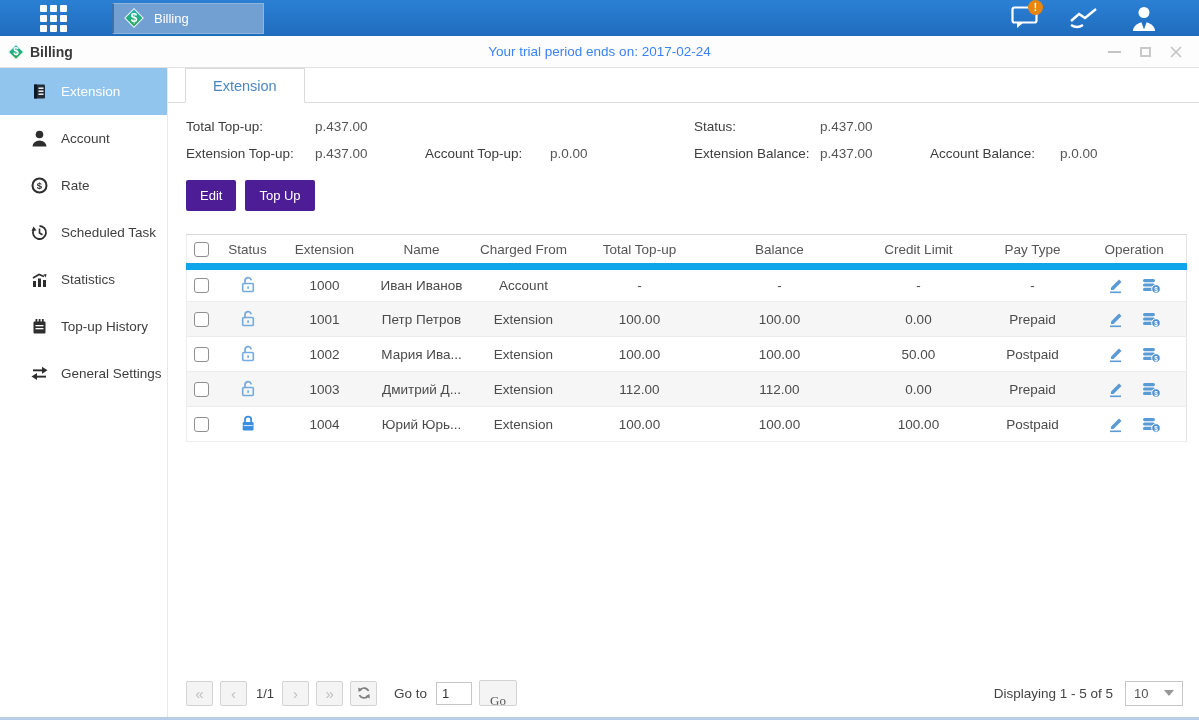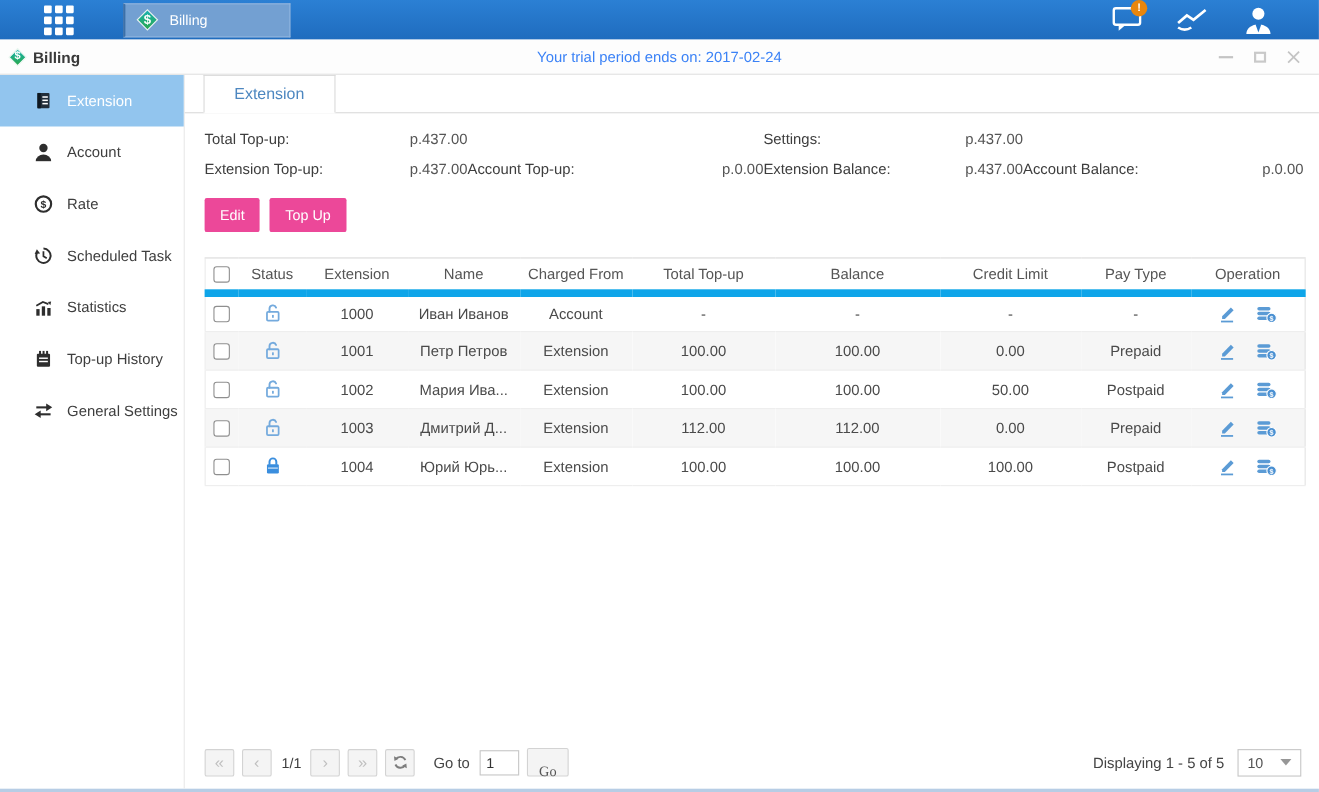--- a/index.html
+++ b/index.html
@@ -56,24 +56,24 @@
   .content { flex:1; display:flex; flex-direction:column; min-width:0; }
   .tabbar { height:35px; flex:0 0 35px; border-bottom:1px solid #dadada; padding-left:17px; }
   .tab { display:inline-block; height:35px; line-height:34px; padding:0 27px; background:#fff;
     border:1px solid #dadada; border-bottom:1px solid #fff; color:#4d87c0; font-size:14.5px;
     position:relative; top:0; cursor:pointer; }
 
   .summary { margin:16px 14px 0 18px; display:grid;
     grid-template-columns:129px 110px 125px 144px 126px 110px 130px 1fr;
     row-gap:12px; font-size:13.5px; align-items:center; }
   .s-label { font-weight:normal; color:#3d3d3d; }
-  .s-value { color:#555;text-align:right; }
+  .s-value { color:#555; }
 
   .actions { margin:19px 0 0 18px; display:flex; gap:9px; }
-  .btn-blue { background:#ec4899; color:#fff; border:none; border-radius:2px;
+  .btn-blue { background:#4c1d95; color:#fff; border:none; border-radius:2px;
     font-size:13px; padding:8px 14px; cursor:pointer; font-family:inherit; }
 
   table.grid { margin:23px 14px 0 18px; border-collapse:collapse; table-layout:fixed;
     width:calc(100% - 32px); border-left:1px solid #ececec; border-right:1px solid #e3e3e3; }
   table.grid th { border-top:1px solid #d9d9d9; border-bottom:7px solid #0ea5e9;
     height:32px; font-weight:normal; color:#555; font-size:13.5px; text-align:center; }
   table.grid td { height:35px; text-align:center; color:#4a4a4a; font-size:13.5px;
     border-bottom:1px solid #ededed; overflow:hidden; white-space:nowrap; }
   table.grid tbody tr:nth-child(even) { background:#f6f6f6; }
   .cbx { display:inline-block; width:15px; height:15px; border:1px solid #8f8f8f;
@@ -244,21 +244,21 @@
         <div class="tab">
           <span>Extension</span>
         </div>
       </div>
 
       <div class="summary">
         <div class="s-label">Total Top-up:</div>
         <div class="s-value">p.437.00</div>
         <div></div>
           <div></div>
-        <div class="s-label">Settings:</div>
+        <div class="s-label">Status:</div>
         <div class="s-value">p.437.00</div>
         <div></div>
           <div></div>
         <div class="s-label">Extension Top-up:</div>
         <div class="s-value">p.437.00</div>
         <div class="s-label">Account Top-up:</div>
         <div class="s-value">p.0.00</div>
         <div class="s-label">Extension Balance:</div>
         <div class="s-value">p.437.00</div>
         <div class="s-label">Account Balance:</div>

